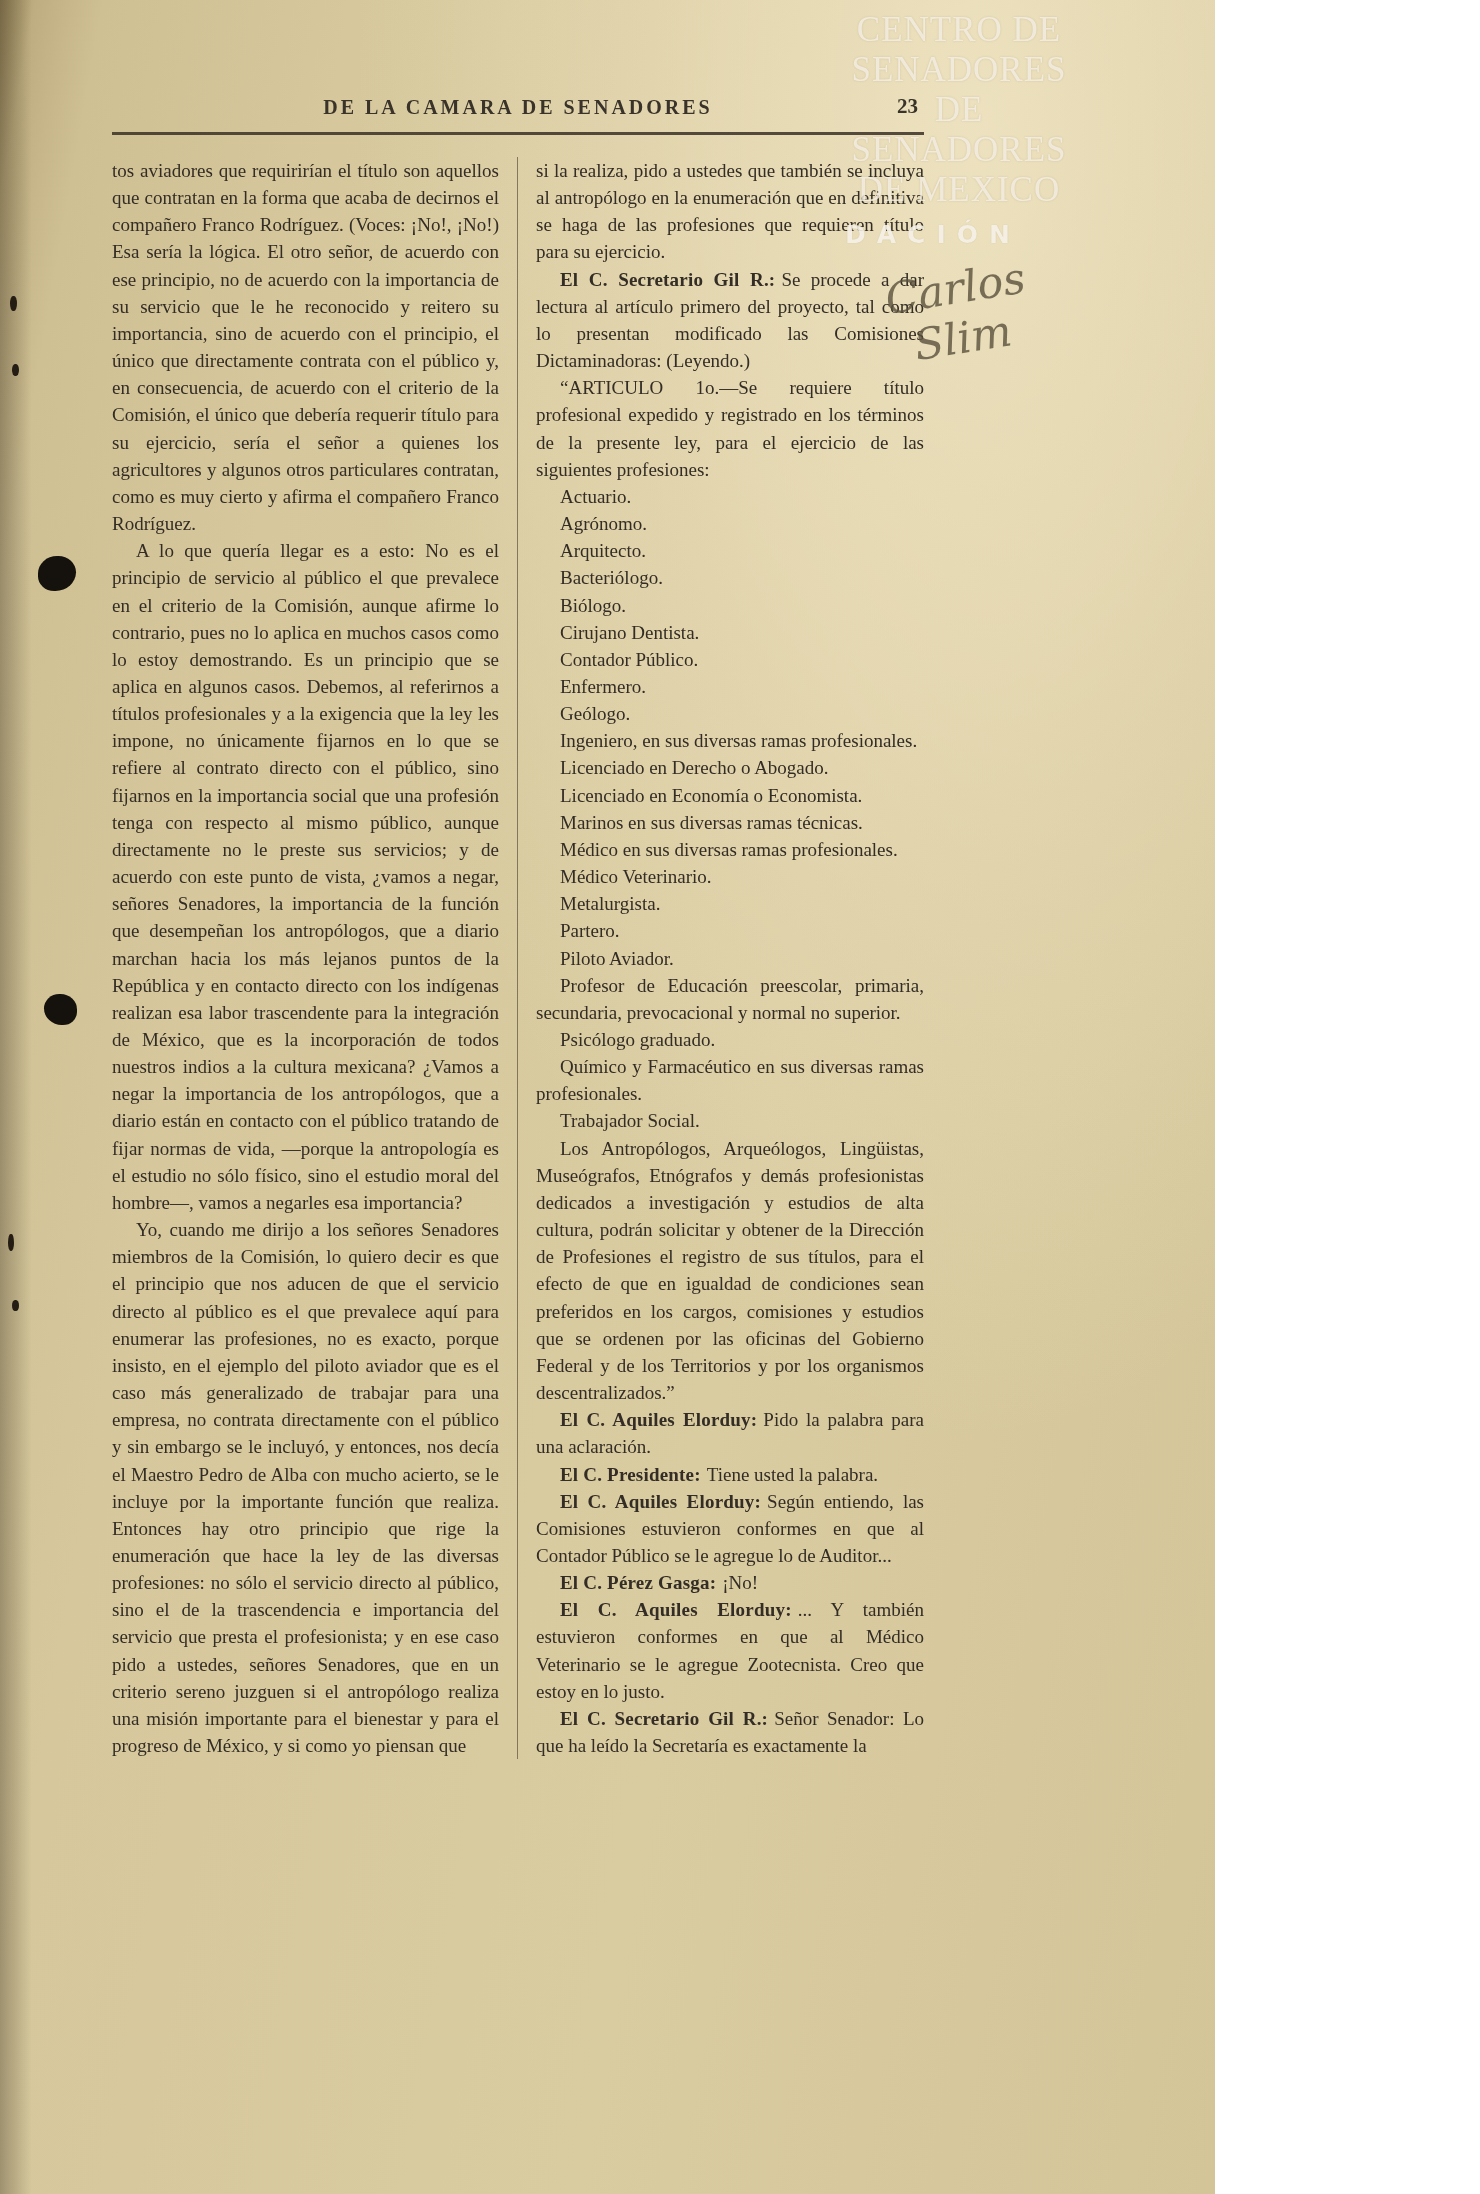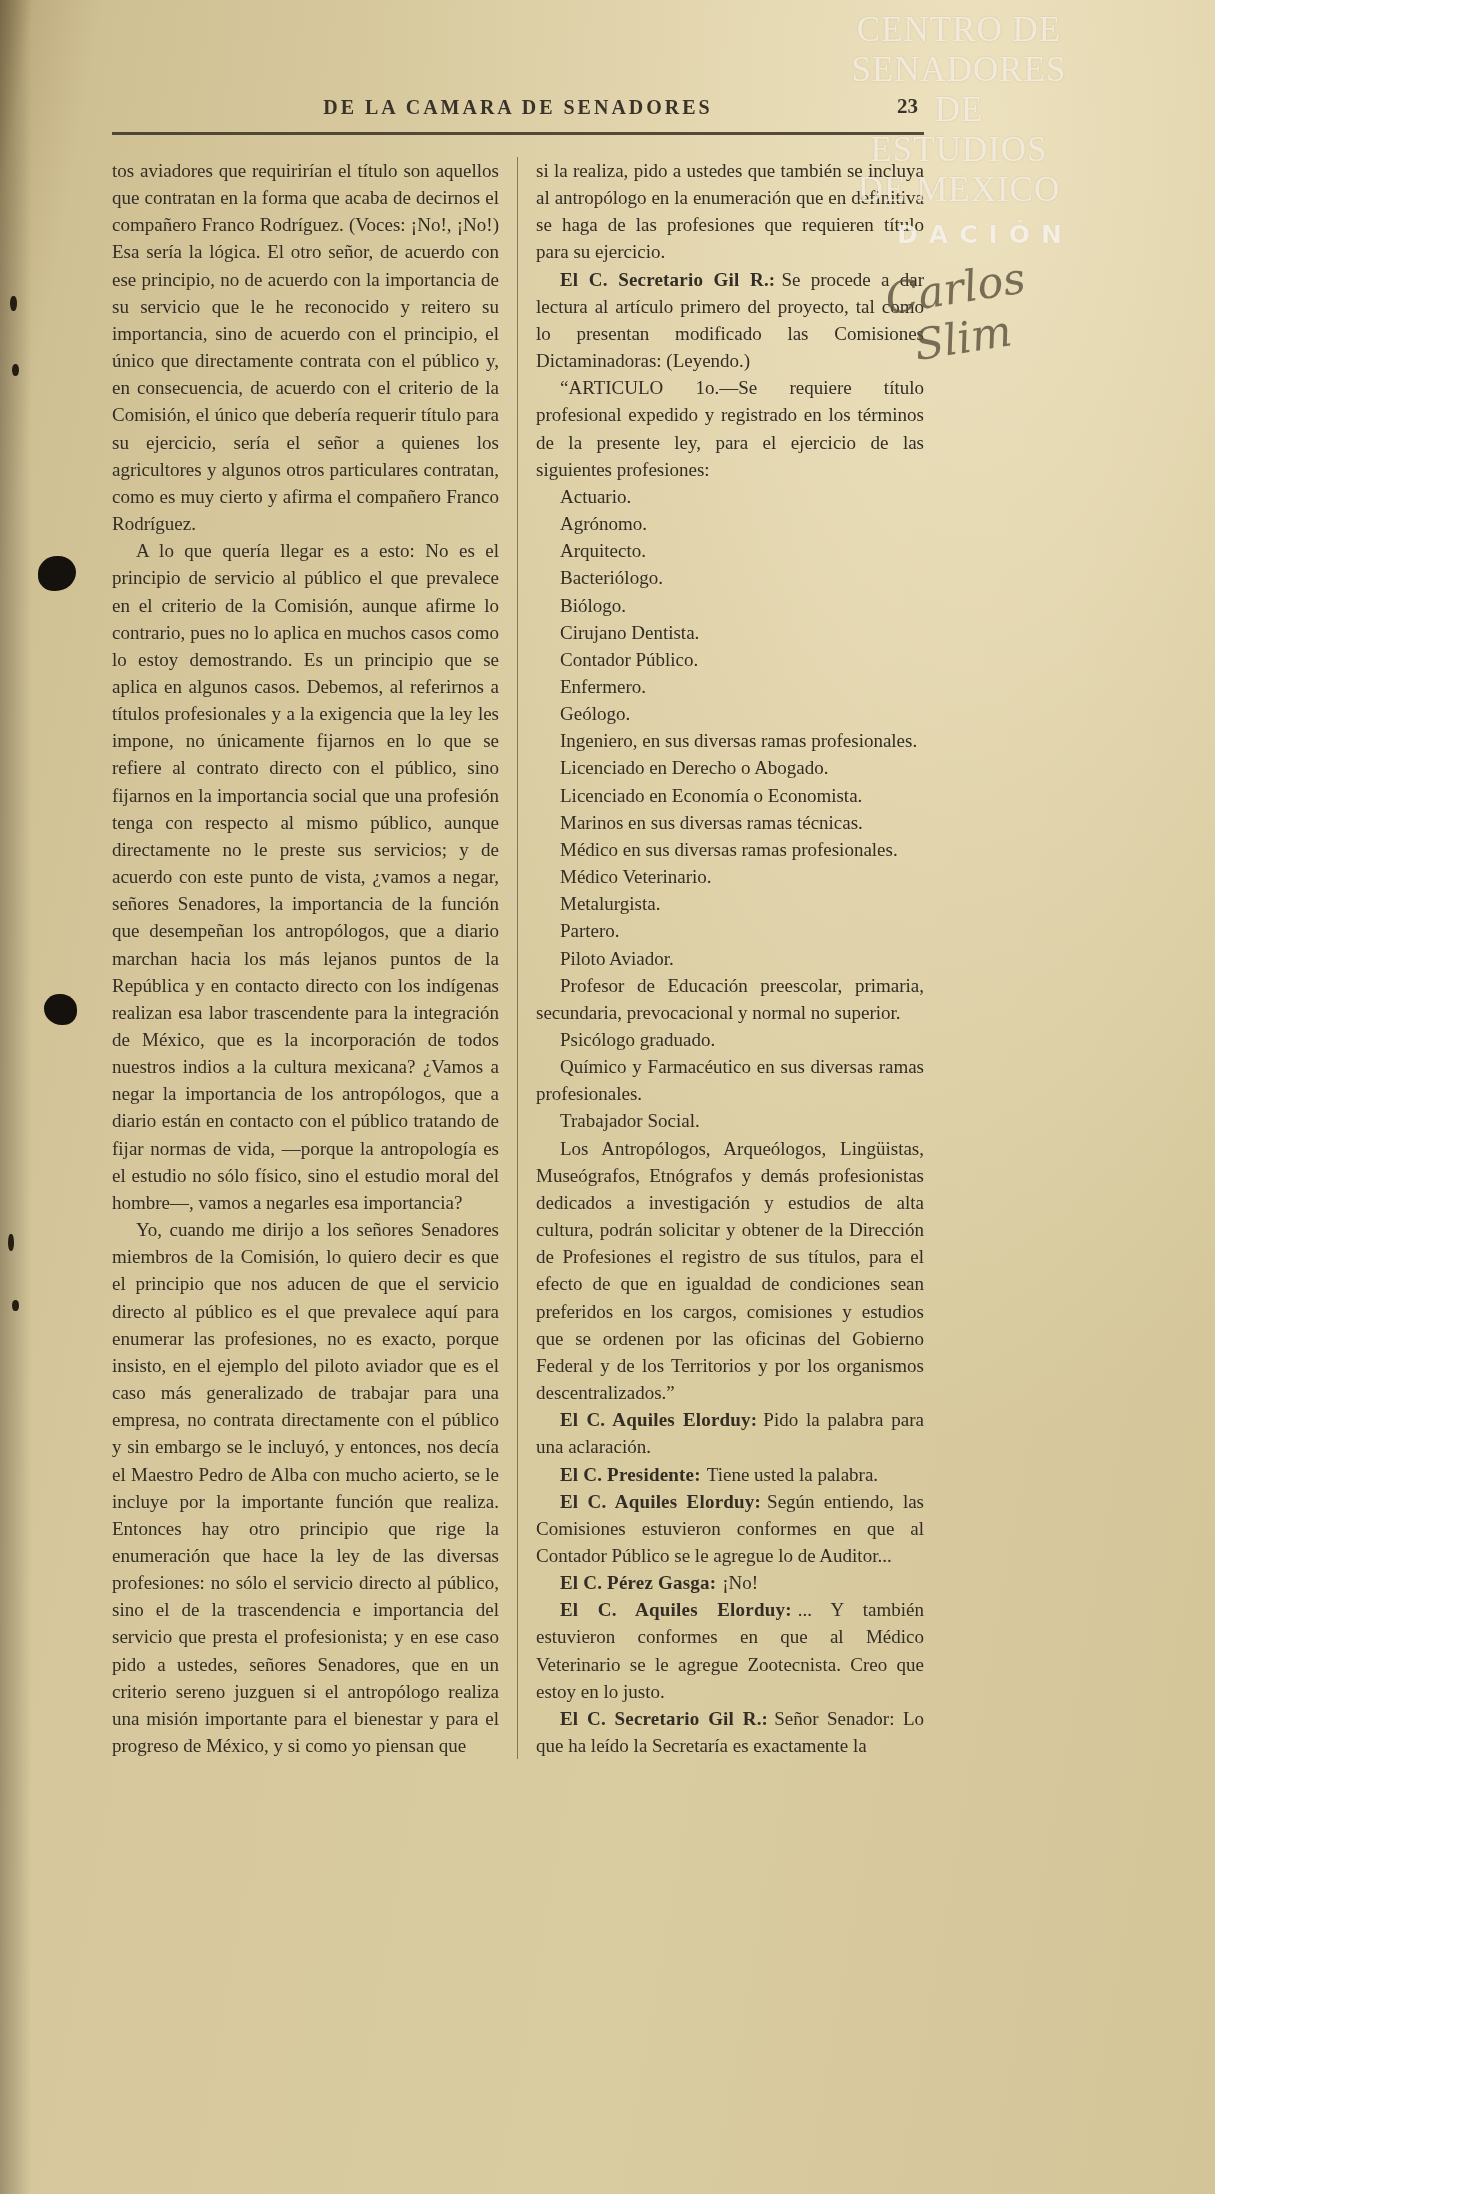--- a/index.html
+++ b/index.html
@@ -38,21 +38,21 @@
 
   
   .watermark { position:absolute; left:845px; top:10px; width:228px; z-index:5; pointer-events:none; }
   .wm-line {
     font-family:"Liberation Serif","DejaVu Serif",serif;
     font-size:35px; line-height:40px; text-align:center; letter-spacing:1px;
     color:rgba(248,244,233,0.78);
     text-shadow:0 0 2px rgba(130,112,80,0.25);
   }
   .wm-stamp {
-    margin-top:10px; text-align:right;
+    margin-top:10px; text-align:left;
     font-family:"DejaVu Sans","Liberation Sans",sans-serif;
     font-size:25px; font-weight:bold; letter-spacing:11px;
     color:rgba(251,248,239,0.85);
     text-shadow:0 0 1px rgba(120,104,74,0.3);
   }
   .wm-signature {
     margin-top:14px; text-align:center;
     transform:rotate(-9deg);
     font-style:italic; font-size:43px;
     font-family:"DejaVu Serif","Liberation Serif",serif;
@@ -164,21 +164,21 @@
     </div>
   </div>
 
   <div class="watermark">
     <div>
 
         <div class="wm-line">CENTRO DE</div>
 
         <div class="wm-line">SENADORES</div>
 
-        <div class="wm-line">DE ESTUDIOS</div>
+        <div class="wm-line">DE SENADORES</div>
 
         <div class="wm-line">DE MEXICO</div>
       </div>
     <div class="wm-stamp">DACIÓN</div>
     <div class="wm-signature">Carlos Slim</div>
   </div>
 
   <div class="ink-dot dot1"></div>
   <div class="ink-dot dot2"></div>
   <div class="speck sp1"></div>

